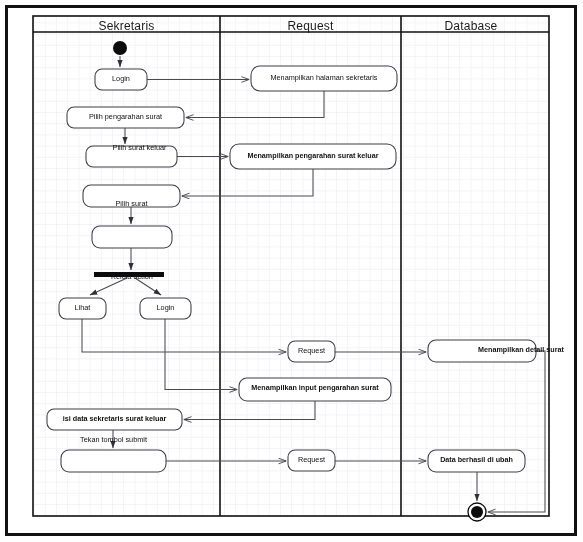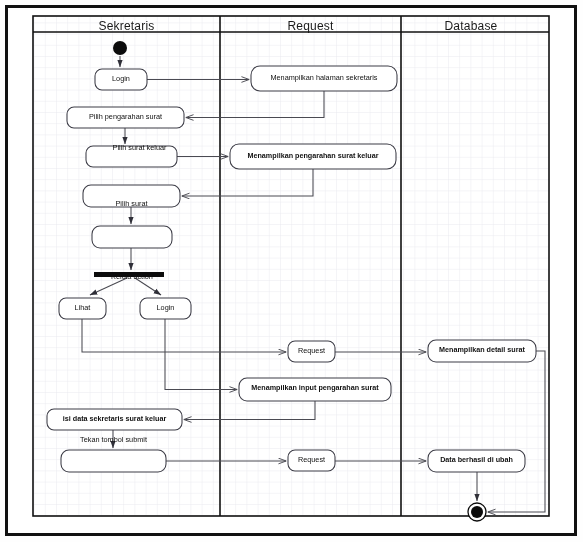--- a/index.html
+++ b/index.html
@@ -135,20 +135,20 @@
   <div class="node-label" style="left:95px;top:75px;width:52px;">Login</div>
   <div class="node-label" style="left:251px;top:74px;width:146px;">Menampilkan halaman sekretaris</div>
   <div class="node-label" style="left:67px;top:113px;width:117px;">Pilih pengarahan surat</div>
   <div class="node-label" style="left:86px;top:144px;width:91px;margin-left:8px;">Pilih surat keluar</div>
   <div class="node-label small" style="left:230px;top:152px;width:166px;">Menampilkan pengarahan surat keluar</div>
   <div class="node-label" style="left:83px;top:192px;width:97px;margin-top:8px;">Pilih surat</div>
   <div class="node-label" style="left:92px;top:233px;width:80px;margin-top:40px;">Kelola action</div>
   <div class="node-label" style="left:59px;top:304px;width:47px;">Lihat</div>
   <div class="node-label" style="left:140px;top:304px;width:51px;">Login</div>
   <div class="node-label" style="left:288px;top:347px;width:47px;">Request</div>
-  <div class="node-label small" style="left:428px;top:346px;width:108px;">Menampilkan detail surat</div>
+  <div class="node-label small" style="left:428px;top:346px;width:108px;padding-left:39px;">Menampilkan detail surat</div>
   <div class="node-label small" style="left:239px;top:384px;width:152px;">Menampilkan input pengarahan surat</div>
   <div class="node-label small" style="left:47px;top:415px;width:135px;">isi data sekretaris surat keluar</div>
   <div class="node-label" style="left:61px;top:436px;width:105px;">Tekan tombol submit</div>
   <div class="node-label" style="left:288px;top:456px;width:47px;">Request</div>
   <div class="node-label small" style="left:428px;top:456px;width:97px;">Data berhasil di ubah</div>
 
 </div>
 
 </body></html>

